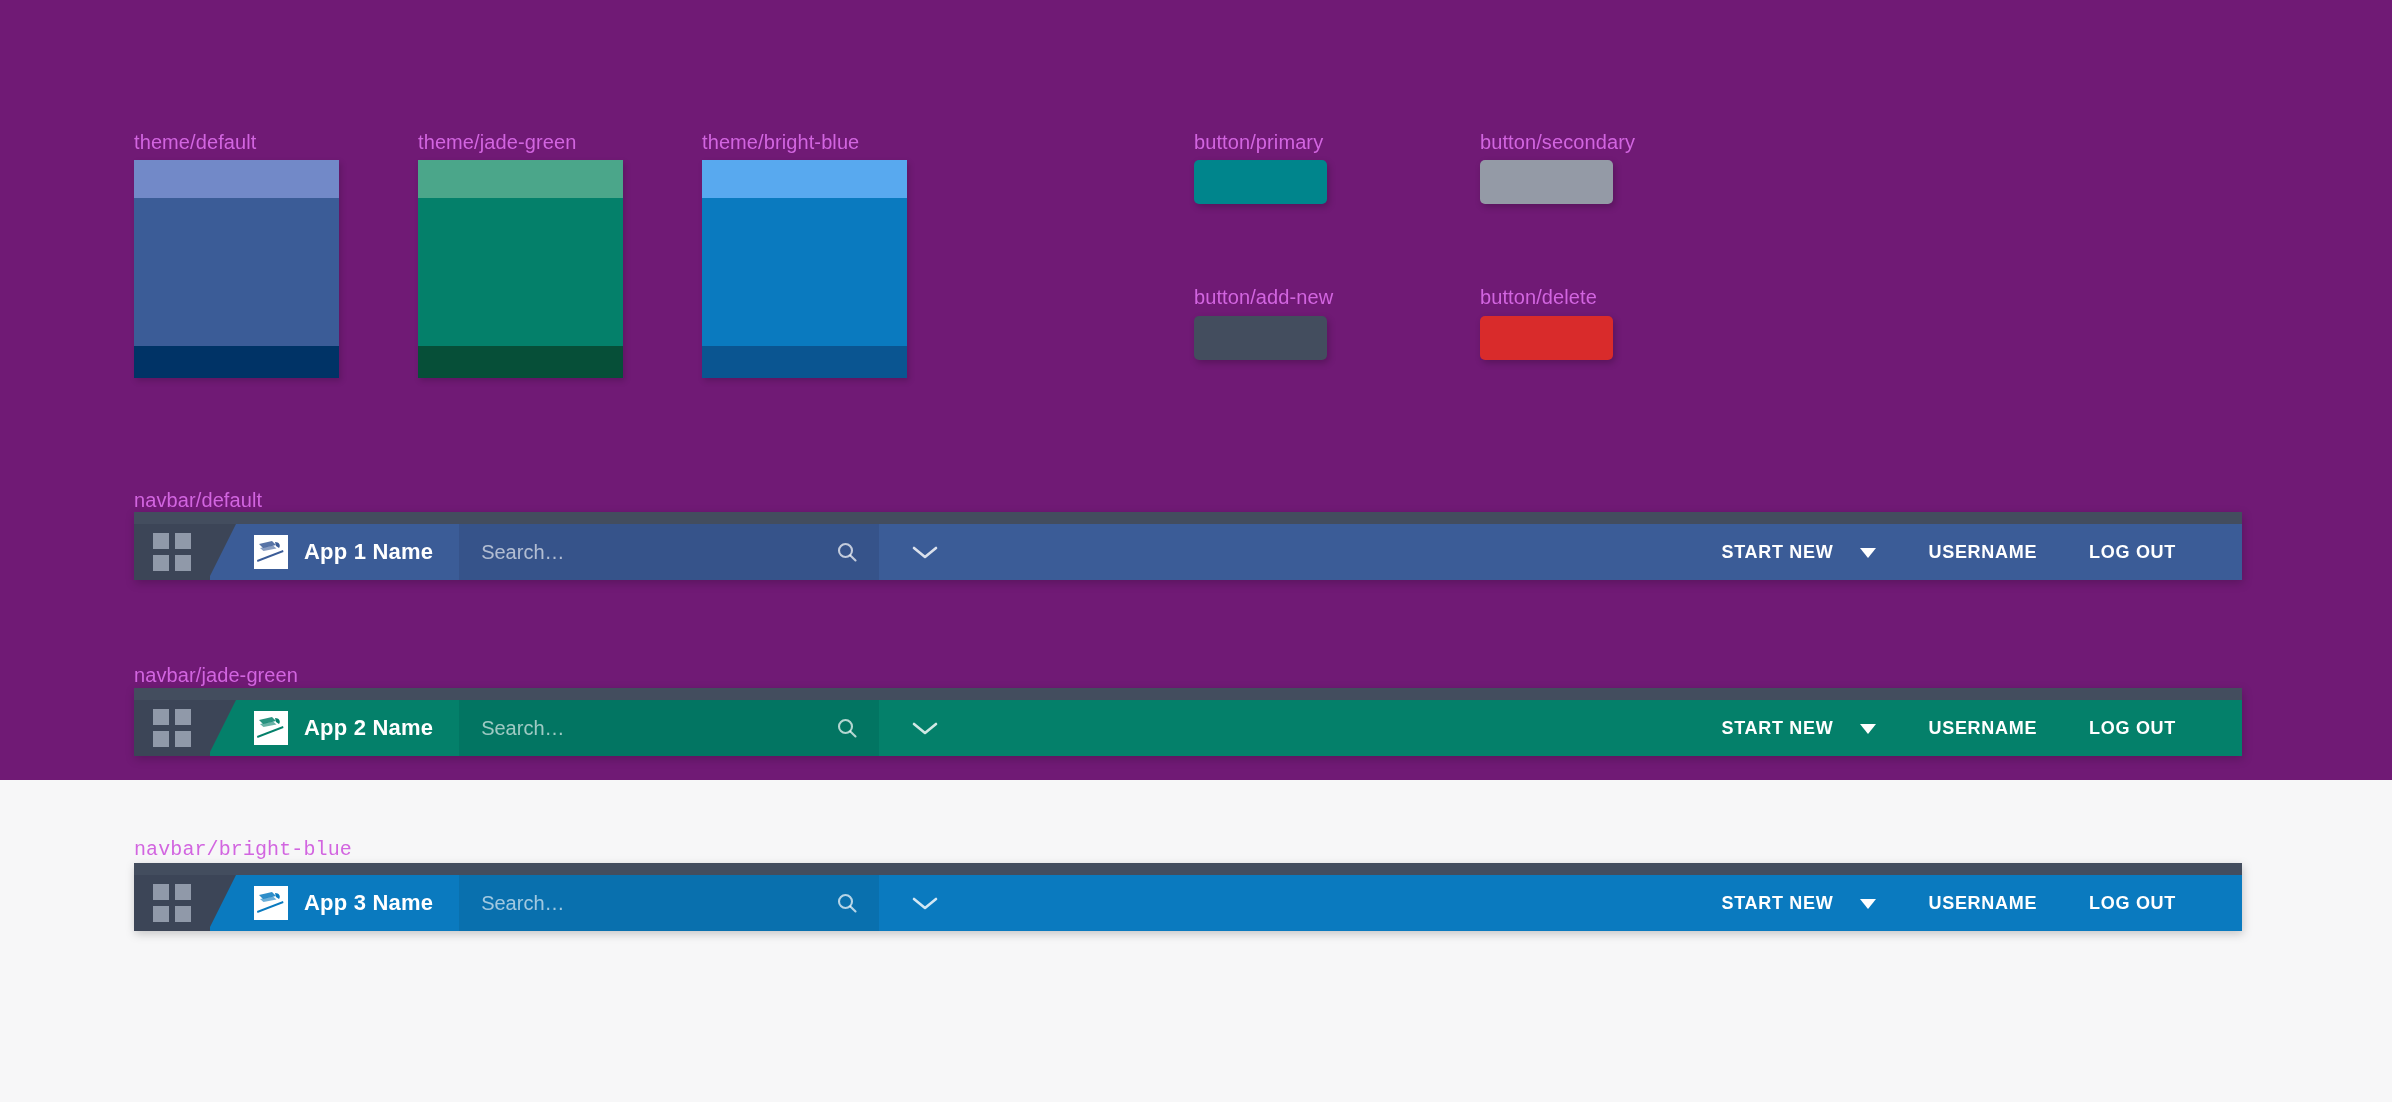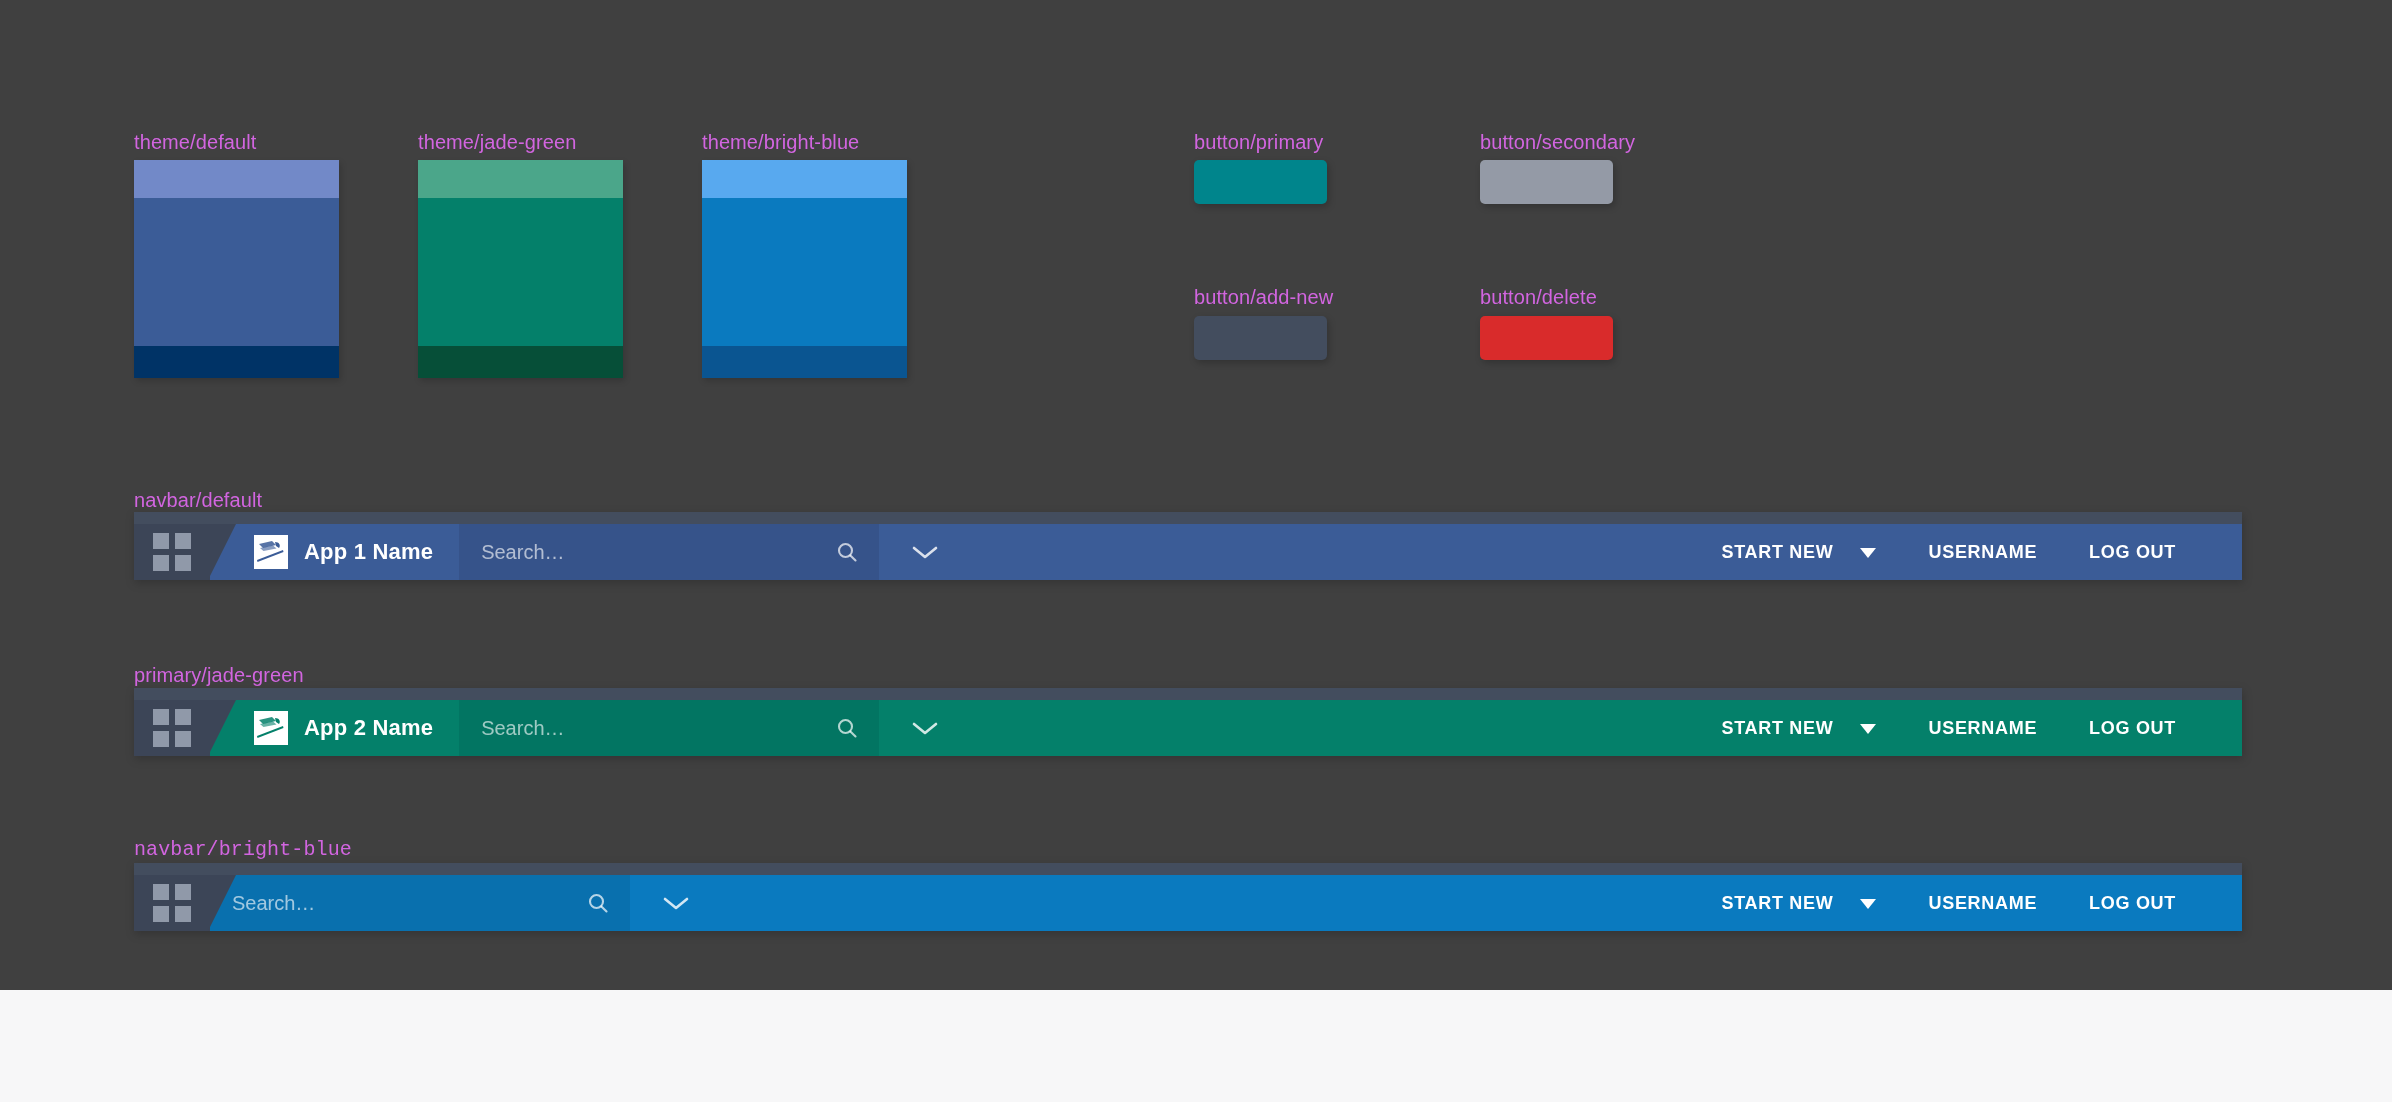--- a/index.html
+++ b/index.html
@@ -9,22 +9,22 @@
     width: 2392px;
     height: 1102px;
     background: #f7f7f8;
     font-family: "Liberation Sans", sans-serif;
     overflow: hidden;
   }
 
   .canvas {
     position: relative;
     width: 2392px;
-    height: 990px;
-    background: #404040;
+    height: 780px;
+    background: #701a75;
   }
 
   
   .layer-label {
     position: absolute;
     font-family: "Liberation Sans", sans-serif;
     font-size: 20px;
     line-height: 24px;
     color: #d265e0;
     white-space: nowrap;
@@ -307,21 +307,21 @@
           <span>USERNAME</span>
         </div>
         <div class="nav-action">
           <span>LOG OUT</span>
         </div>
       </div>
 
     </div>
   </div>
 
-  <div class="layer-label" style="left:134px; top:663px;">primary/jade-green</div>
+  <div class="layer-label" style="left:134px; top:663px;">navbar/jade-green</div>
 
   <div class="navbar-wrap" style="top:688px;">
     <div class="navbar-topstrip" style="background:#434d5e;"></div>
     <div class="navbar" style="background:#04806a;">
 
       <div class="nav-launcher" style="background:#3c4557;">
         <span class="launcher-grid">
           <i></i>
             <i></i>
             <i></i>
@@ -390,20 +390,34 @@
 
       <div class="nav-launcher" style="background:#3c4557;">
         <span class="launcher-grid">
           <i></i>
             <i></i>
             <i></i>
             <i></i>
         </span>
       </div>
 
+      <div class="nav-brand">
+        <span class="brand-logo">
+          <svg viewBox="0 0 34 34" xmlns="http://www.w3.org/2000/svg">
+            <rect x="0" y="0" width="34" height="34" fill="#ffffff"></rect>
+            <g fill="#0a7abf">
+              <path d="M5 9 L18 6 L22 10 L9 13 Z" opacity="0.85"></path>
+              <path d="M6 13 L19 10.5 L22.5 13.5 L9.5 16 Z" opacity="0.6"></path>
+              <path d="M21 7 C25 7 27 10 25 13 L22 11 Z"></path>
+              <path d="M3 25 L29 15 L29.5 17 L3.5 27 Z"></path>
+            </g>
+          </svg>
+        </span>
+        <span class="brand-name">App 3 Name</span>
+      </div>
 
       <div class="nav-search" style="background:#0970ae;">
         <span class="search-text">Search…</span>
         <span class="search-icon">
           <svg width="24" height="24" viewBox="0 0 24 24" fill="none" stroke="rgba(255,255,255,0.70)" stroke-width="2.1">
             <circle cx="10.5" cy="10.5" r="6.5"></circle>
             <line x1="15.4" y1="15.4" x2="20.5" y2="20.5" stroke-linecap="round"></line>
           </svg>
         </span>
       </div>

